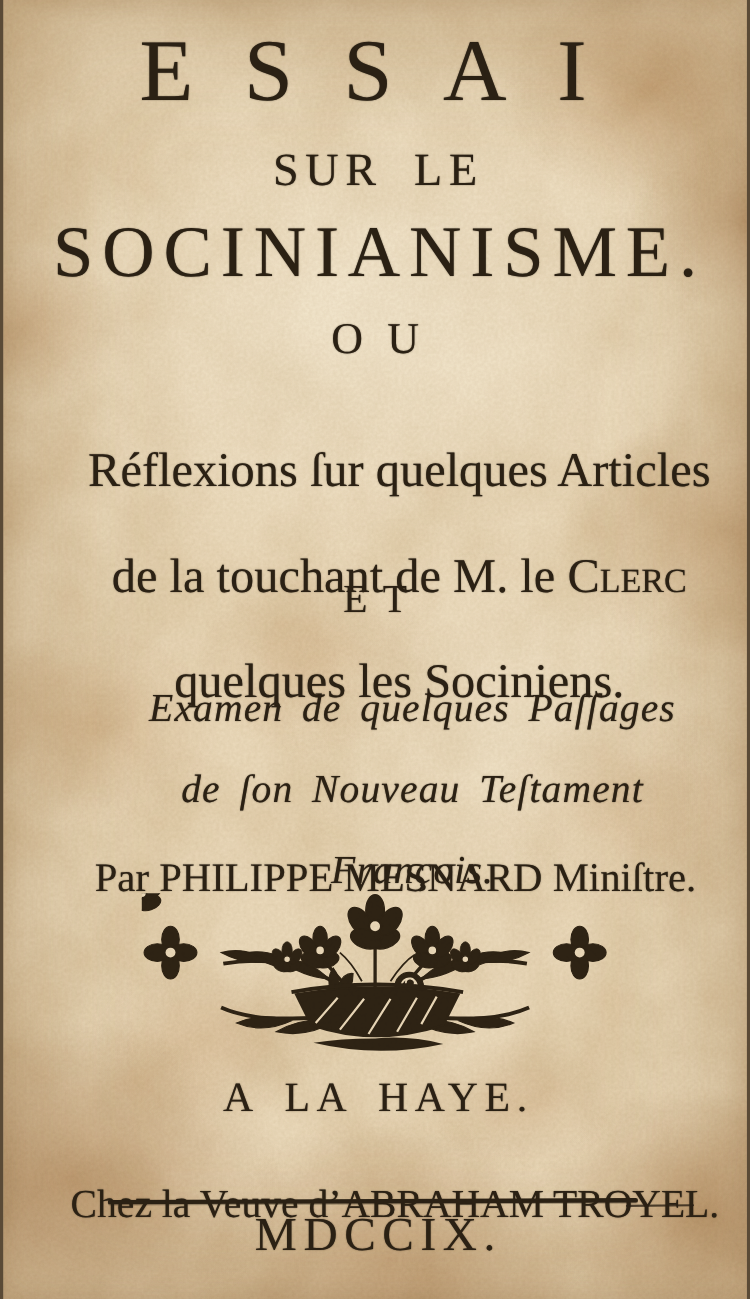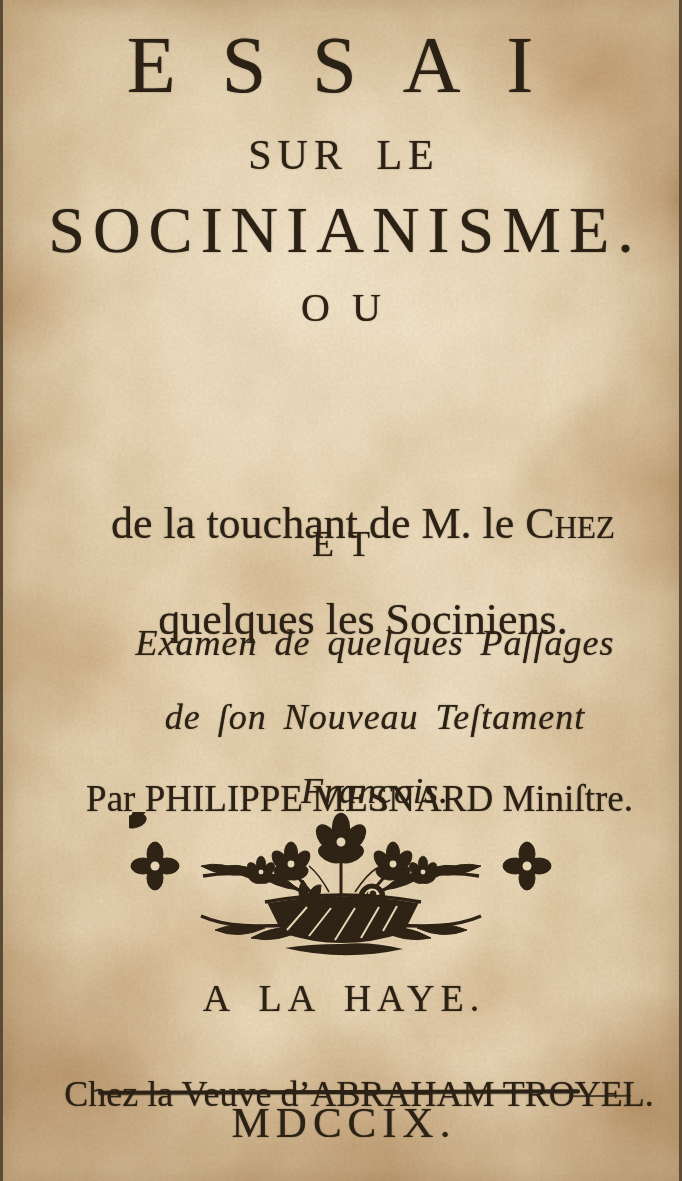--- a/index.html
+++ b/index.html
@@ -86,22 +86,22 @@
 
   <div class="stains"></div>
   <div class="sheen"></div>
 
   <div class="line l-essai">ESSAI</div>
   <div class="line l-surle">SUR LE</div>
   <div class="line l-socin">SOCINIANISME.</div>
   <div class="line l-ou">OU</div>
 
   <div class="line b-subtitle">
-    <br>
-    <span>de la touchant de M. le </span><span class="sc">Chez</span><br>
+    <span>Réflexions ſur quelques Articles</span><br>
+    <span>de la touchant de M. le </span><span class="sc">Clerc</span><br>
     <span>quelques les Sociniens.</span>
   </div>
 
   <div class="line l-et">ET</div>
 
   <div class="line l-byline">
     <span>Par </span><span>PHILIPPE MESNARD</span><span> Miniſtre.</span>
   </div>
 
   <div class="line b-examen">

